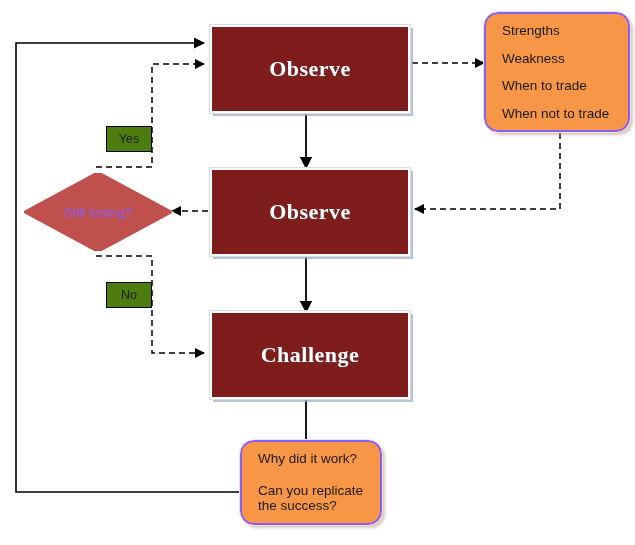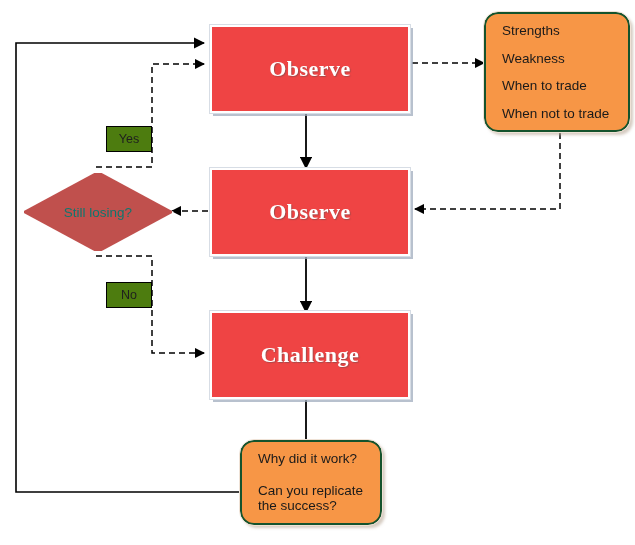--- a/index.html
+++ b/index.html
@@ -22,21 +22,21 @@
     left: 0;
     top: 0;
     width: 635px;
     height: 545px;
   }
 
   
   .proc {
     position: absolute;
     box-sizing: border-box;
-    background: #ef4444;
+    background: #7f1d1d;
     border: 2px solid #ffffff;
     outline: 1px solid #d7dde5;
     box-shadow: 3px 3px 0 0 rgba(160,172,190,0.75);
     display: flex;
     align-items: center;
     justify-content: center;
     z-index: 3;
   }
   .proc .txt {
     font-family: "Liberation Serif", serif;
@@ -45,21 +45,21 @@
     color: #ffffff;
     letter-spacing: 0.5px;
     text-shadow: 1px 1px 1px rgba(80,80,80,0.45);
   }
 
   
   .note {
     position: absolute;
     box-sizing: border-box;
     background: #F79646;
-    border: 2px solid #14532d;
+    border: 2px solid #8b5cf6;
     outline: 1px solid #efe2d6;
     border-radius: 14px;
     box-shadow: 3px 3px 3px 0 rgba(190,175,160,0.65);
     z-index: 3;
     padding: 9px 0 9px 16px;
   }
   .note .line {
     font-family: "Liberation Sans", sans-serif;
     font-size: 13.5px;
     color: #1a1a1a;
@@ -88,21 +88,21 @@
   }
   .decision .txt {
     position: absolute;
     left: 0; top: 0;
     width: 100%; height: 100%;
     display: flex;
     align-items: center;
     justify-content: center;
     font-family: "Liberation Sans", sans-serif;
     font-size: 13.5px;
-    color: #0f766e;
+    color: #8b5cf6;
   }
 
   
   .edge-label {
     position: absolute;
     box-sizing: border-box;
     background: #4d7c0f;
     border: 1px solid #000000;
     display: flex;
     align-items: center;

